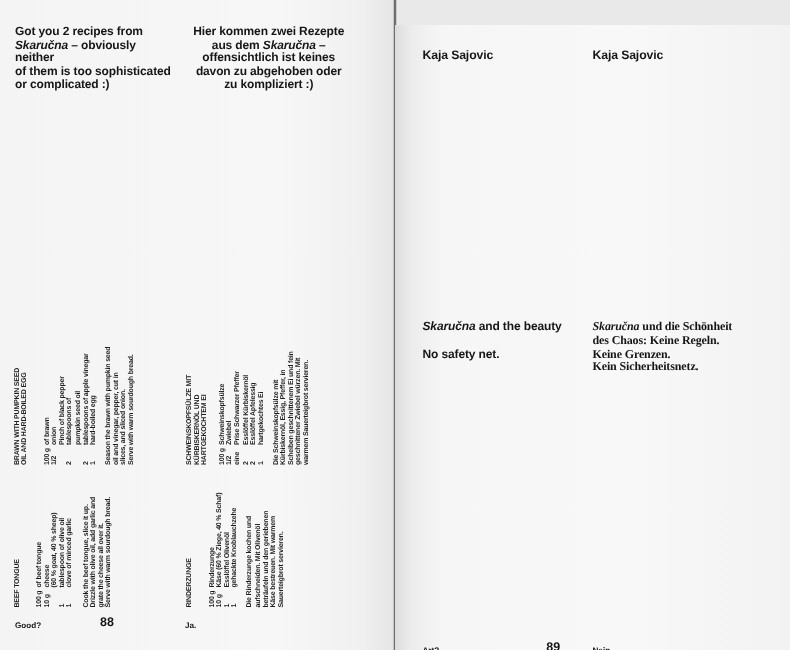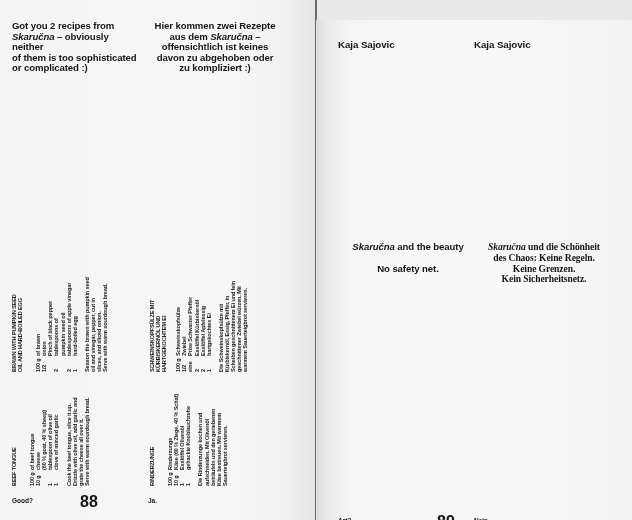--- a/index.html
+++ b/index.html
@@ -32,32 +32,32 @@
     .intro-de { left: 150px; text-align: center; }
 
     .author {
       position: absolute; top: 19px;
       font-size: 9.8px; font-weight: bold; letter-spacing: -0.1px;
     }
     .author-1 { left: 22px; }
     .author-2 { left: 158px; }
 
     .tagline {
-      position: absolute; top: 222px; width: 140px;
-      font-size: 9.6px; line-height: 10.8px; font-weight: bold; letter-spacing: -0.1px; text-align: center;
+      position: absolute; top: 237px; width: 140px;
+      font-size: 9.6px; line-height: 10.8px; font-weight: bold; letter-spacing: -0.1px;
     }
     .tagline em { font-style: italic; }
     .tagline-en { left: 22px; }
     .tagline-de { left: 158px; font-family: Liberation Serif, serif; }
 
     .footer {
       position: absolute; top: 497px; font-size: 6.5px; font-weight: bold;
     }
     .page-number {
-      position: absolute; top: 493px; font-size: 16px; font-weight: bold;
+      position: absolute; top: 493px; font-size: 10px; font-weight: bold;
     }
 
     
     .recipe {
       position: absolute;
       transform-origin: 0 0;
       transform: rotate(-90deg);
       font-size: 5.6px; line-height: 6.1px; font-weight: bold; color: #1c1c1c;
       letter-spacing: -0.15px;
     }

